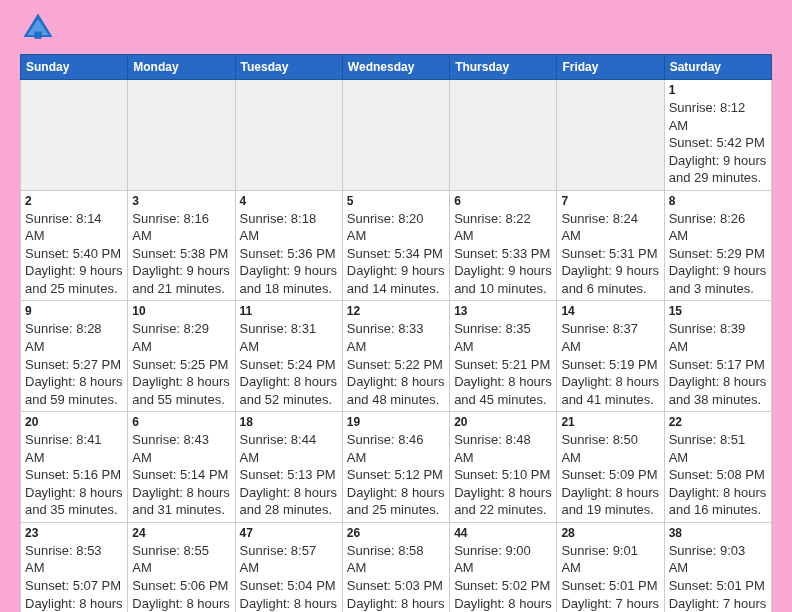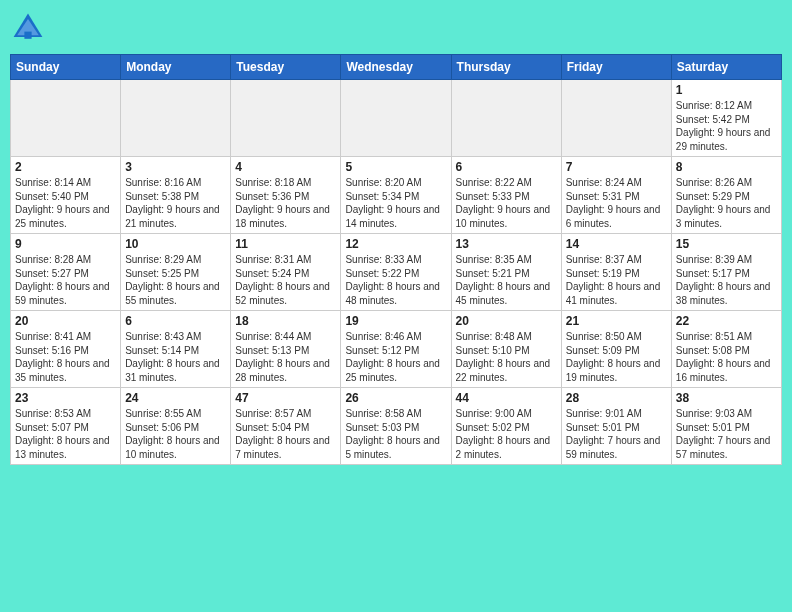--- a/index.html
+++ b/index.html
@@ -6,22 +6,22 @@
     body {
       font-family: Arial, sans-serif;
       background: #fff;
       width: 792px;
       height: 612px;
       overflow: hidden;
     }
     .page {
       width: 792px;
       height: 612px;
-      background: #5eead4;
-      padding: 10px 10px;
+      background: #f9a8d4;
+      padding: 10px 20px;
     }
     .header {
       display: flex;
       justify-content: space-between;
       align-items: flex-start;
       margin-bottom: 8px;
     }
     .logo {
       display: flex;
       align-items: center;
@@ -79,21 +79,21 @@
       background: #f0f0f0;
     }
     .day-num {
       font-size: 12px;
       font-weight: bold;
       color: #222;
       display: block;
       margin-bottom: 2px;
     }
     .day-info {
-      font-size: 10px;
+      font-size: 13px;
       color: #333;
       line-height: 1.35;
     }
   </style>
 </head>
 <body>
 
 <div class="page">
   <div class="header">
     <div class="logo">

